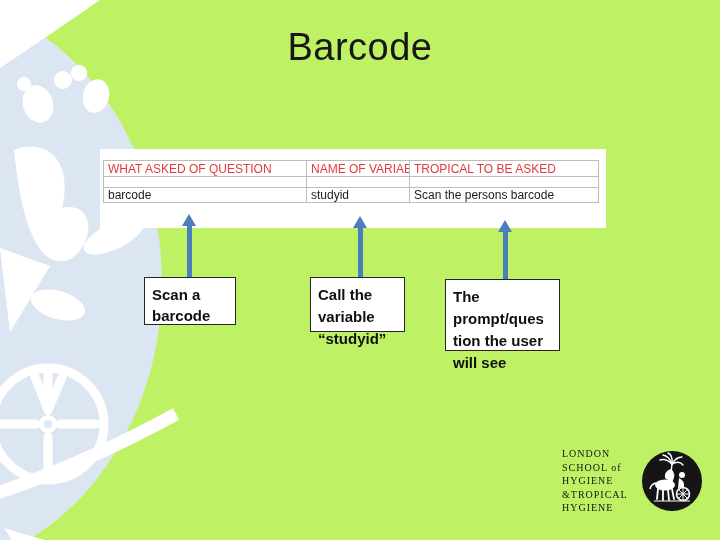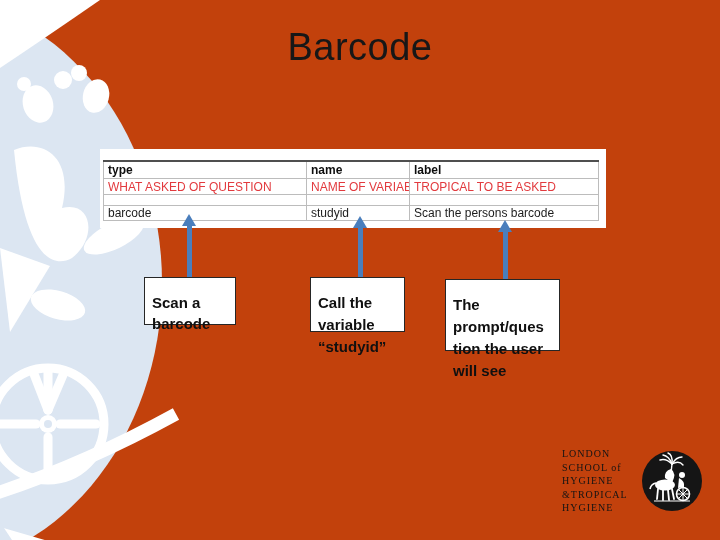--- a/index.html
+++ b/index.html
@@ -1,17 +1,17 @@
 <!DOCTYPE html>
 <html><head>
 <meta charset="utf-8">
 <style>
   html,body { margin:0; padding:0; }
   .slide {
-    position:relative; width:720px; height:540px; background:#c2410c;
+    position:relative; width:720px; height:540px; background:#bef264;
     overflow:hidden; font-family:"Liberation Sans", sans-serif;
   }
   
   .watermark { position:absolute; left:0; top:0; pointer-events:none; }
 
   
   .title {
     position:absolute; top:26px; left:0; width:720px; text-align:center;
     font-size:38px; font-weight:400; color:#171717; letter-spacing:0.5px;
   }
@@ -39,21 +39,21 @@
     width:0; height:0; margin:0 auto;
     border-left:7px solid transparent; border-right:7px solid transparent;
     border-bottom:12px solid #4a7ebc;
   }
   .arrow .shaft { width:5px; margin:-2px auto 0; background:#4a7ebc; }
 
   
   .callout {
     position:absolute; background:#ffffff; border:1.5px solid #262626;
     color:#101010; font-size:15px; font-weight:600; line-height:22px;
-    padding:14px 7px; white-space:pre-line; overflow:visible; box-sizing:border-box;
+    padding:6px 7px; white-space:pre-line; overflow:visible; box-sizing:border-box;
   }
   .callout.c1 { left:144px; top:277px; width:92px;  height:48px; line-height:21px; }
   .callout.c2 { left:310px; top:277px; width:95px;  height:55px; }
   .callout.c3 { left:445px; top:279px; width:115px; height:72px; }
 
   
   .logo-text {
     position:absolute; left:562px; top:447px; width:88px;
     font-family:"Liberation Serif", serif; font-size:10px; line-height:13.6px;
     letter-spacing:1px; color:#141414;
@@ -103,25 +103,20 @@
   <div class="title">Barcode</div>
 
   <div class="shot">
     <table>
       <colgroup>
           <col style="width:203px">
           <col style="width:103px">
           <col style="width:189px">
         </colgroup>
       <tbody>
-          <tr class="hdr">
-        <td>type</td>
-        <td>name</td>
-        <td>label</td>
-      </tr>
       <tr class="red">
         <td>WHAT ASKED OF QUESTION</td>
         <td>NAME OF VARIABLE</td>
         <td>TROPICAL TO BE ASKED</td>
       </tr>
       <tr class="gap">
         <td></td>
         <td></td>
         <td></td>
       </tr>

